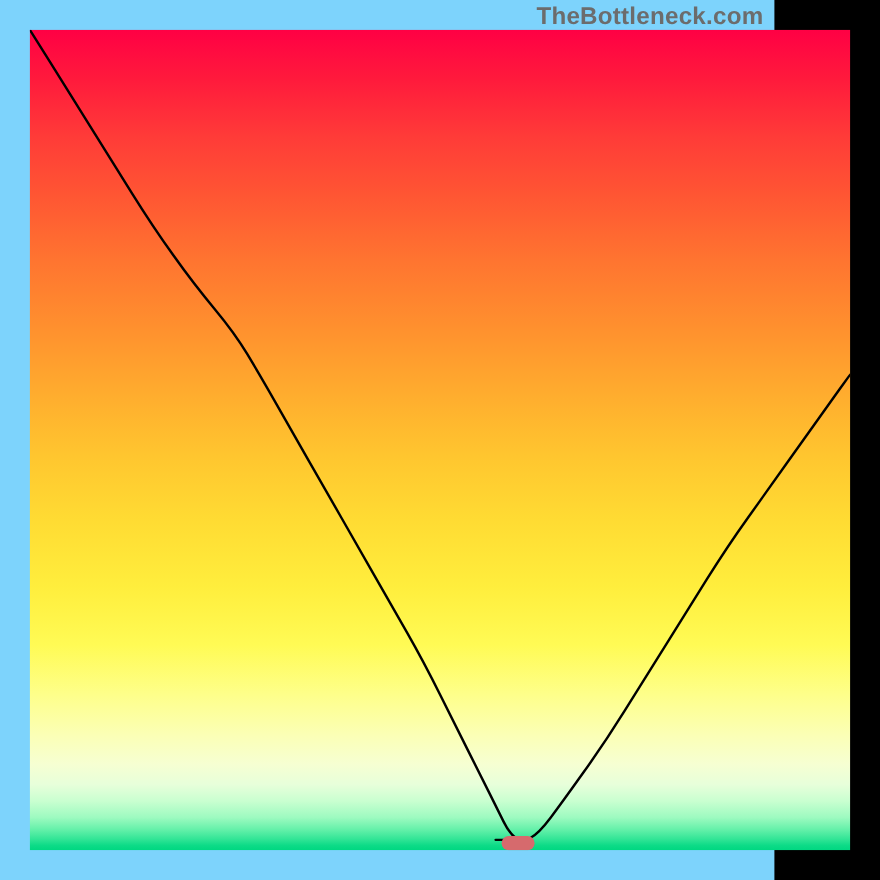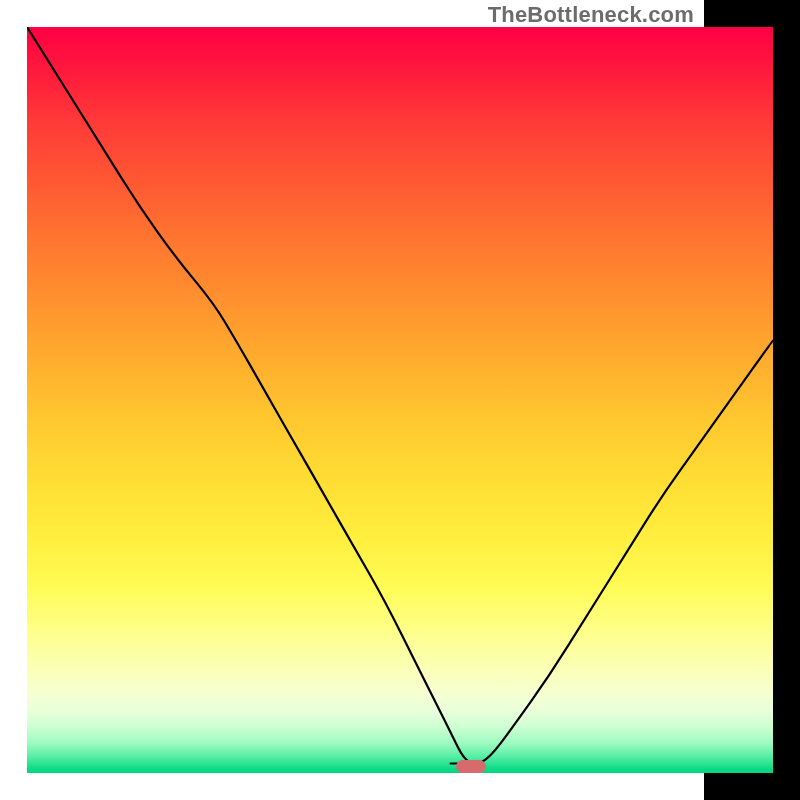--- a/index.html
+++ b/index.html
@@ -8,21 +8,21 @@
     width: 800px;
     height: 800px;
     background: #000;
     overflow: hidden;
     font-family: Arial, Helvetica, sans-serif;
   }
   .frame {
     position: relative;
     width: 704px;
     height: 800px;
-    background: #ffffff;
+    background: #7dd3fc;
   }
   .watermark {
     position: absolute;
     top: 2px;
     right: 10px;
     color: #6c6c6c;
     font-size: 22px;
     font-weight: 600;
     letter-spacing: 0.2px;
     z-index: 5;

